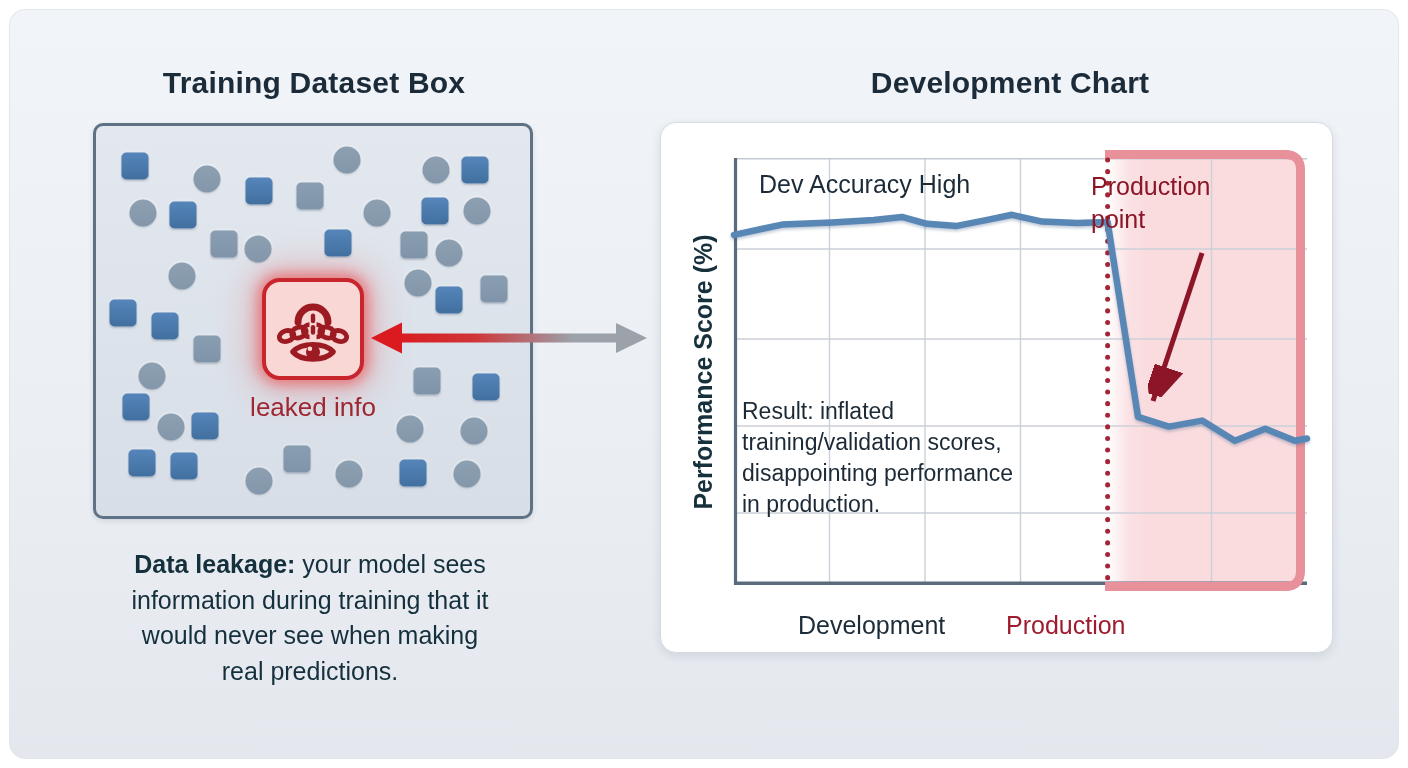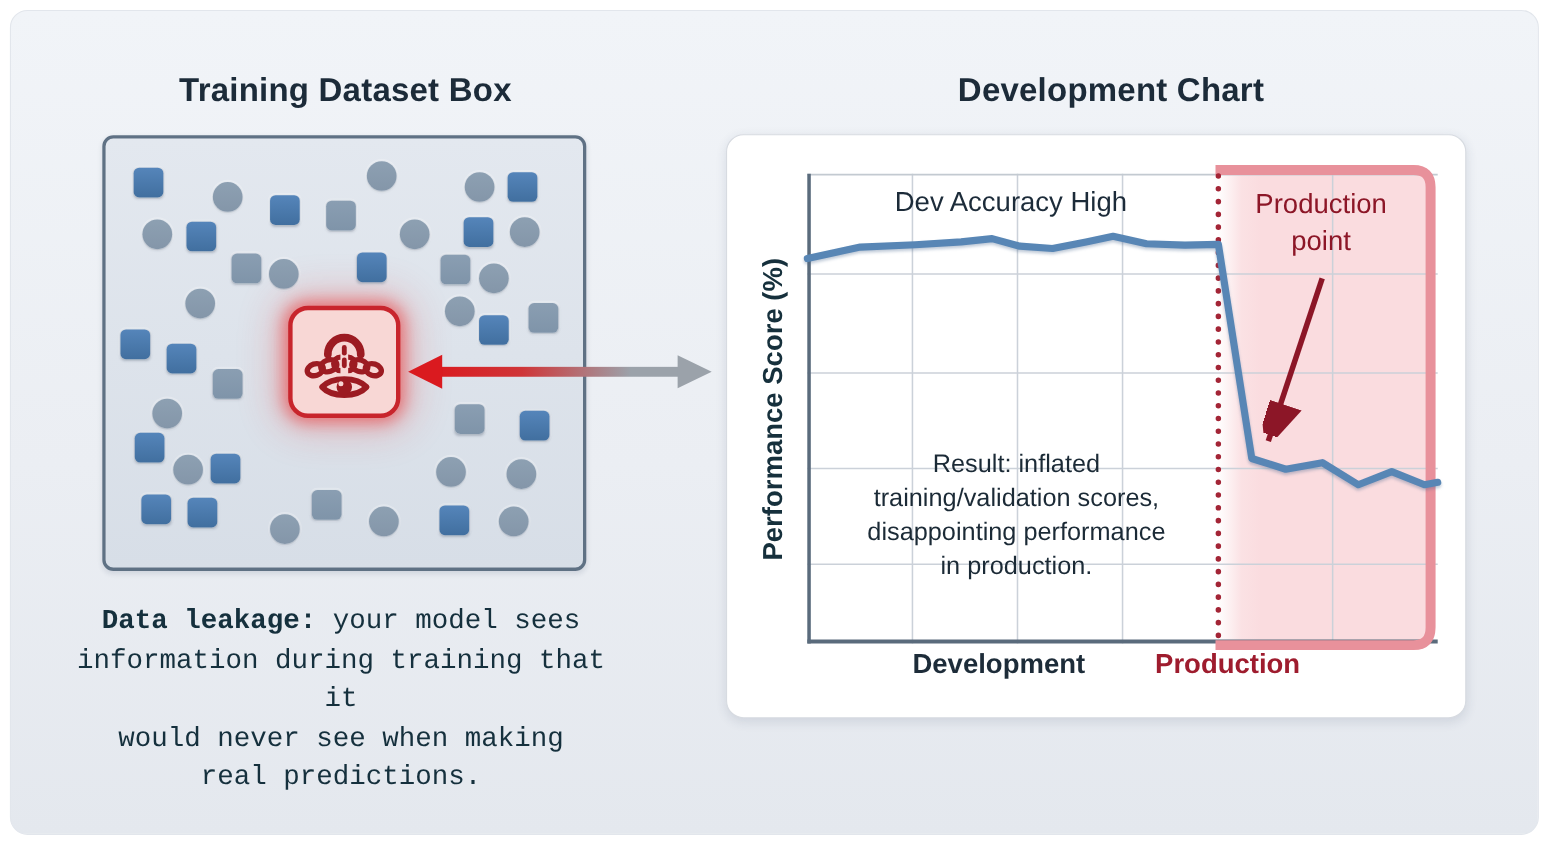--- a/index.html
+++ b/index.html
@@ -42,21 +42,21 @@
 
   .leak-icon-box{position:absolute;left:50%;top:52%;transform:translate(-50%,-50%);
     width:102px;height:102px;border-radius:18px;background:var(--leak-fill);
     border:4px solid var(--leak-border);
     box-shadow:0 0 14px 4px rgba(234,55,55,.55), 0 0 34px 12px rgba(234,55,55,.25);
     display:flex;align-items:center;justify-content:center;}
   .leak-label{position:absolute;left:0;top:68.3%;width:100%;text-align:center;
     font-size:26px;color:var(--leak-text);}
 
   .caption{position:absolute;left:55px;top:537px;width:490px;text-align:center;
-    font-size:25px;line-height:35.5px;color:#15303d;white-space:pre-line;font-family:Liberation Mono, monospace;}
+    font-size:25px;line-height:35.5px;color:#15303d;white-space:pre-line;}
   .caption b{font-weight:700;}
 
   
   .mid-arrow{position:absolute;left:358px;top:308px;}
 
   
   .chart-card{position:absolute;left:650px;top:112px;width:673px;height:531px;
     background:#ffffff;border:1.5px solid var(--card-border);border-radius:16px;
     box-shadow:0 3px 10px rgba(40,60,90,.12);}
   .y-axis-label{position:absolute;left:-185px;top:232px;width:460px;height:34px;
@@ -66,25 +66,25 @@
 
   .grid-line{stroke:var(--grid);stroke-width:1.4;}
   .grid-top{stroke:var(--grid-top);stroke-width:1.5;}
   .axis-line{stroke:var(--axis);}
   .pink-border-path{fill:none;stroke:var(--pink-border);stroke-width:9;stroke-linejoin:round;}
   .dotted-line{stroke:var(--dotted-red);stroke-width:5;stroke-linecap:round;stroke-dasharray:0.1 11.5;}
   .perf-line{fill:none;stroke:var(--line-blue);stroke-width:6.5;stroke-linejoin:round;stroke-linecap:round;
     filter:drop-shadow(0 2px 1.5px rgba(70,100,140,.35));}
   .anno-arrow{stroke:var(--dark-red);stroke-width:5;fill:none;}
 
-  .plot-label{position:absolute;text-align:center;}
+  .plot-label{position:absolute;}
   .lbl-dev{left:25px;top:12px;width:320px;font-size:25px;color:var(--text-dark);}
   .lbl-prod{left:357px;top:12px;width:220px;font-size:25px;line-height:33px;color:var(--dark-red);white-space:pre-line;}
-  .lbl-result{left:8px;top:238px;width:364px;font-size:23px;line-height:31px;color:#1b2a36;white-space:pre-line;margin-top:10px;}
-  .x-label{top:432px;width:220px;font-size:25px;font-weight:bold;}
+  .lbl-result{left:8px;top:238px;width:364px;font-size:23px;line-height:31px;color:#1b2a36;white-space:pre-line;}
+  .x-label{top:453px;width:220px;font-size:25px;}
   .x-dev{left:64px;color:#1d2c39;}
   .x-prod{left:272px;color:var(--prod-label-red);}
 
   .timeline-caption{position:absolute;left:653px;top:661px;width:694px;text-align:center;
     font-size:25px;color:#15303d;}
   .timeline-caption b{font-weight:700;}
 </style>
 </head>
 <body>
 
@@ -114,20 +114,21 @@
             </g>
 
             <g>
               <path d="M27 76 C 37 65 63 65 73 76 C 63 87 37 87 27 76 Z" stroke-width="6" stroke-linejoin="round"></path>
               <circle cx="50" cy="76" r="8" fill="var(--leak-icon)" stroke="none"></circle>
               <circle cx="46.5" cy="72.5" r="2.6" fill="var(--leak-fill)" stroke="none"></circle>
             </g>
           </g>
         </svg>
       </div>
+      <div class="leak-label">leaked info</div>
     <div class="shape sq cb" style="left: 9%; top: 10.3%;"></div>
         <div class="shape ci cg" style="left: 25.6%; top: 13.6%;"></div>
         <div class="shape sq cb" style="left: 37.5%; top: 16.6%;"></div>
         <div class="shape sq cg" style="left: 49.4%; top: 17.9%;"></div>
         <div class="shape ci cg" style="left: 57.8%; top: 8.6%;"></div>
         <div class="shape ci cg" style="left: 64.7%; top: 22.4%;"></div>
         <div class="shape ci cg" style="left: 78.4%; top: 11.3%;"></div>
         <div class="shape sq cb" style="left: 87.4%; top: 11.3%;"></div>
         <div class="shape sq cb" style="left: 78%; top: 21.9%;"></div>
         <div class="shape ci cg" style="left: 87.9%; top: 21.7%;"></div>

